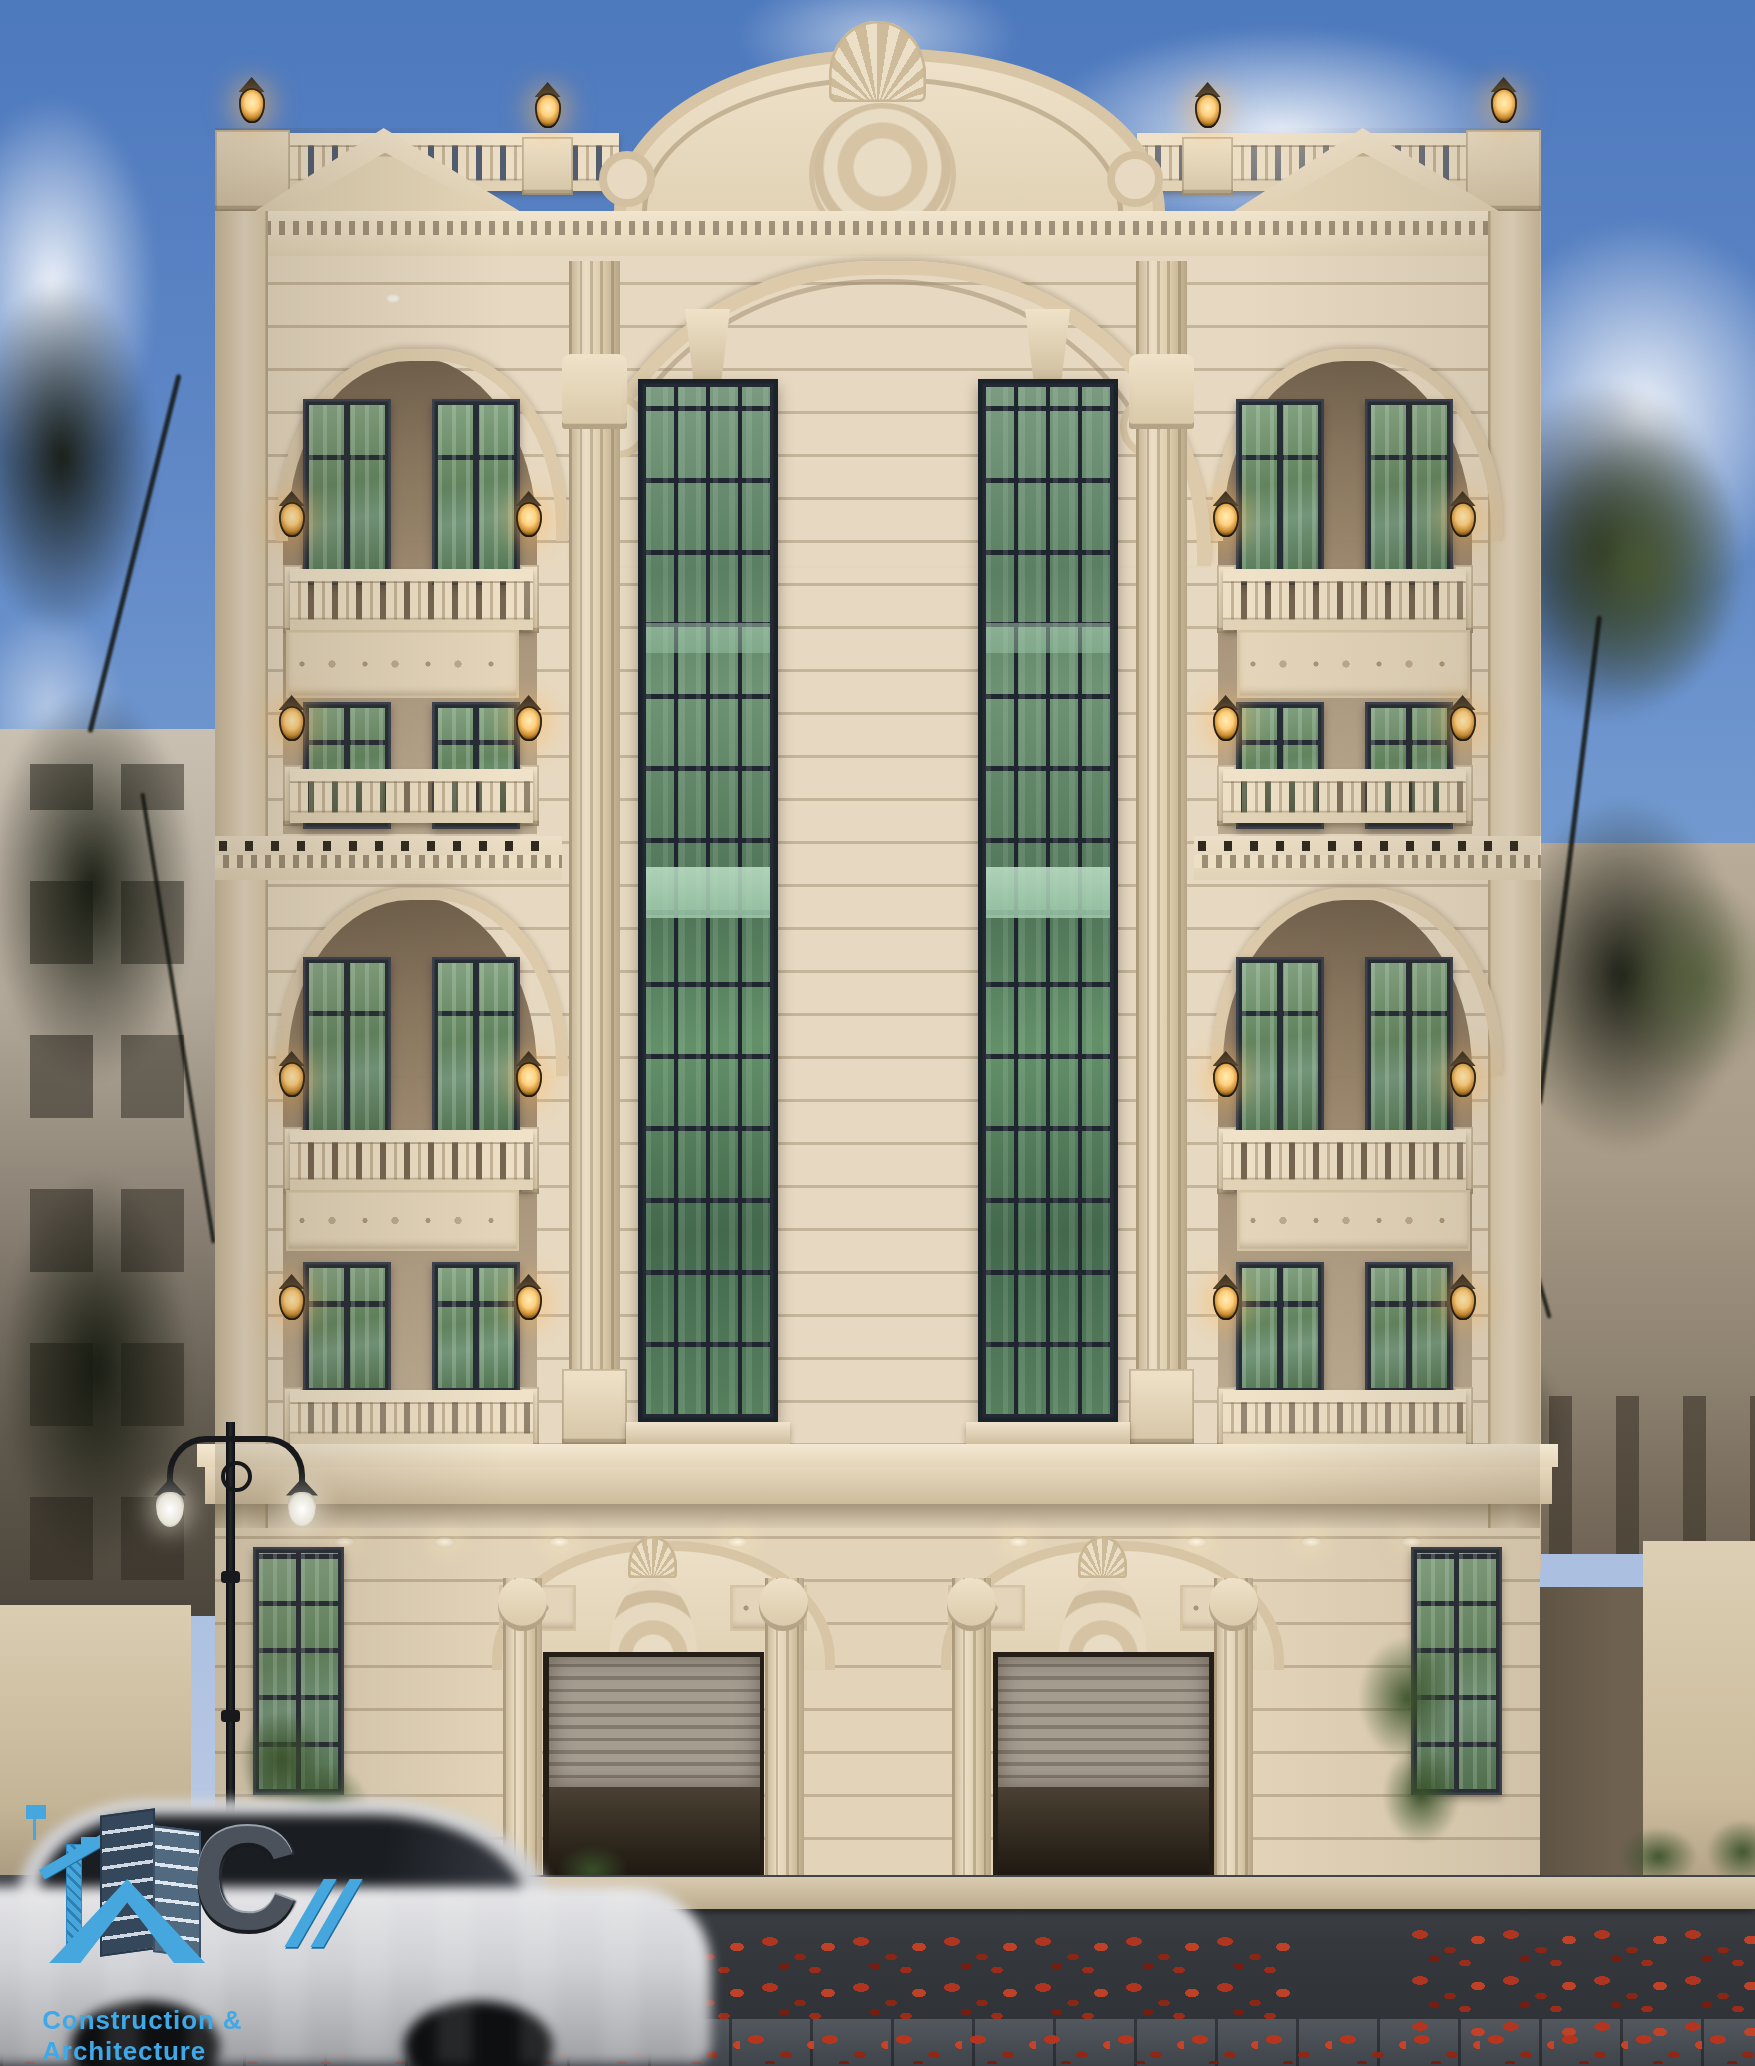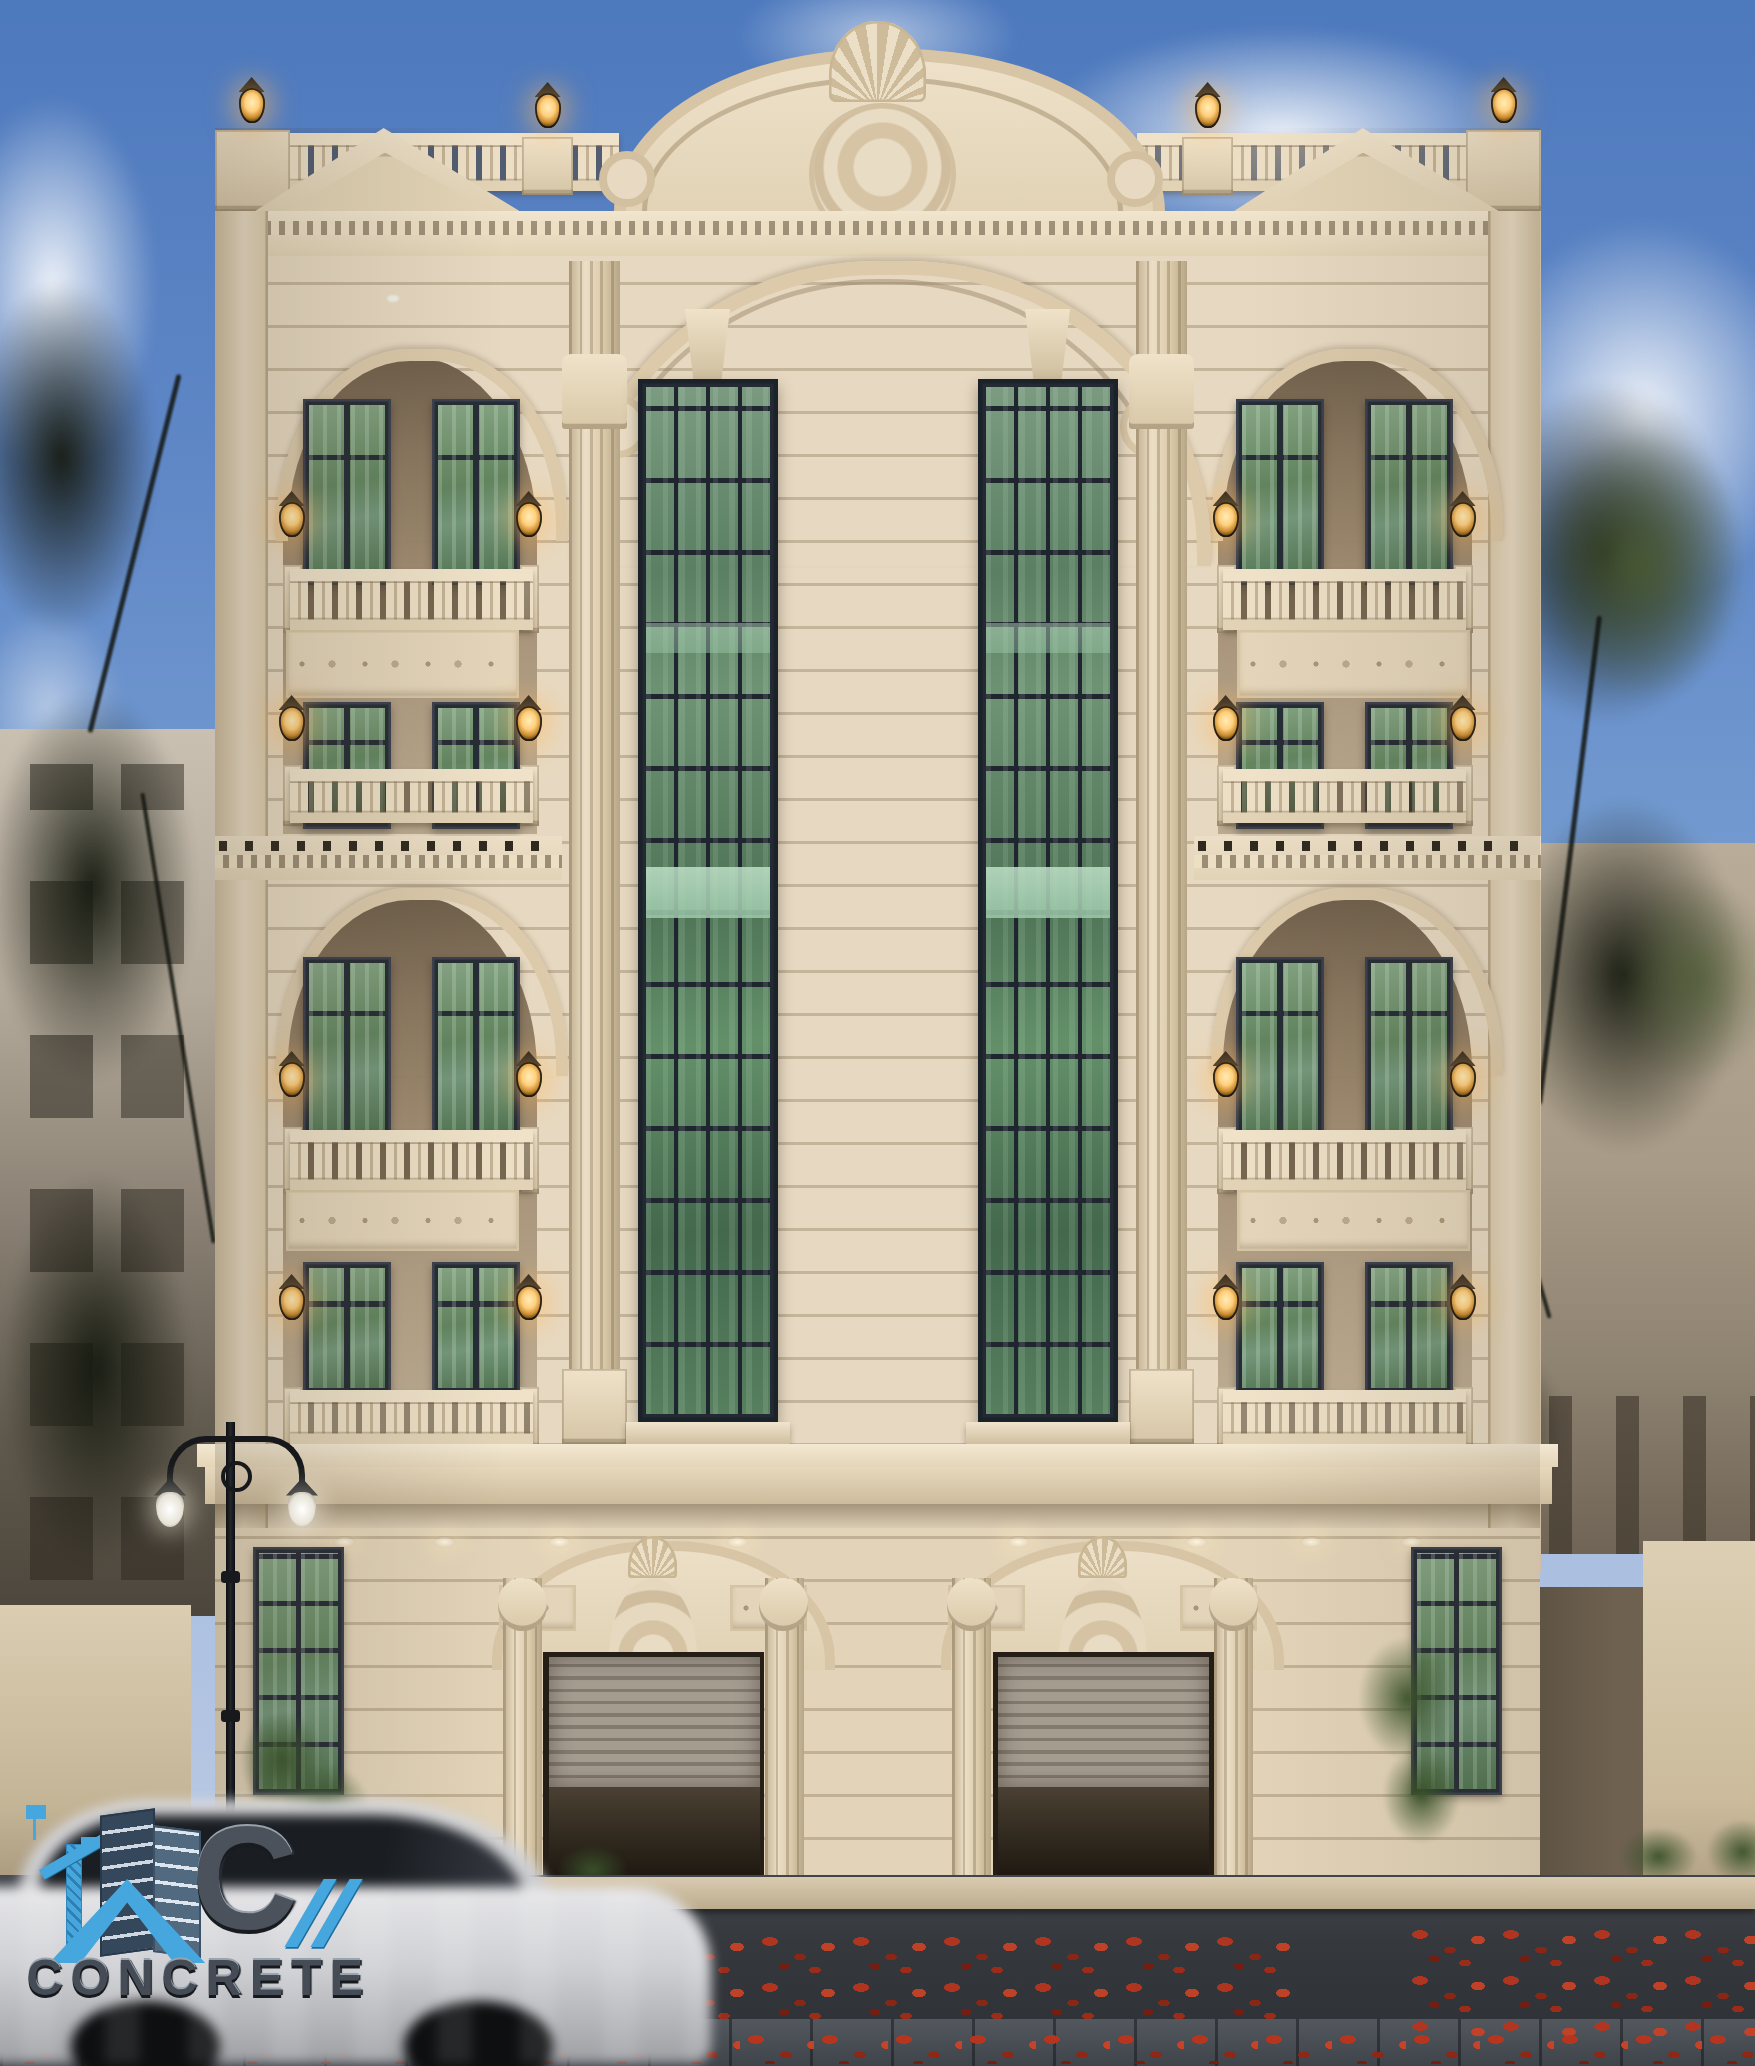--- a/index.html
+++ b/index.html
@@ -458,17 +458,17 @@
     <div class="a" style="left:7px;top:23px;width:95px;height:11.4px;background:#45a7dd;transform:rotate(-30deg);transform-origin:right bottom;box-shadow:0.9px 0.9px 0 #1f6d9c"></div>
     <div class="a" style="left:1.8px;top:7px;width:19.3px;height:14px;background:#45a7dd"></div>
     <div class="a" style="left:8.8px;top:19.3px;width:2.6px;height:23px;background:#45a7dd"></div>
     <div class="a" style="left:56px;top:39px;width:24.6px;height:9.7px;background:#45a7dd"></div>
     <div class="a" style="left:75px;top:14px;width:51px;height:137px;transform:skewY(-8deg);background:#35475a;border:2.6px solid #27394a;background-image:repeating-linear-gradient(0deg,transparent 0 14px,#cfd8e2 14px 17.6px)"></div>
     <div class="a" style="left:128px;top:30px;width:44px;height:123px;transform:skewY(7deg);background:#516a80;border:2.6px solid #3c5268;background-image:repeating-linear-gradient(0deg,transparent 0 14px,#dde6ee 14px 17.6px)"></div>
     <div class="a" style="left:24.6px;top:81px;width:156px;height:84px;clip-path:polygon(0 100%,50% 0,100% 100%,80% 100%,50% 28%,20% 100%);background:#45a7dd"></div>
     <div class="a logo-c" style="left:167px;top:7px">C</div>
     <div class="a slash" style="left:279px;top:81px;width:13px;height:68px"></div>
     <div class="a slash" style="left:305px;top:81px;width:13px;height:68px"></div>
-    <div class="a logo-name" style="left:1.8px;top:151px;width:376px">CONCRETE</div>
+    <div class="a logo-tag" style="left:17.6px;top:207px;width:360px">Construction &amp; Architecture</div>
   </div>
 
 </div>
 
 
 </body></html>

